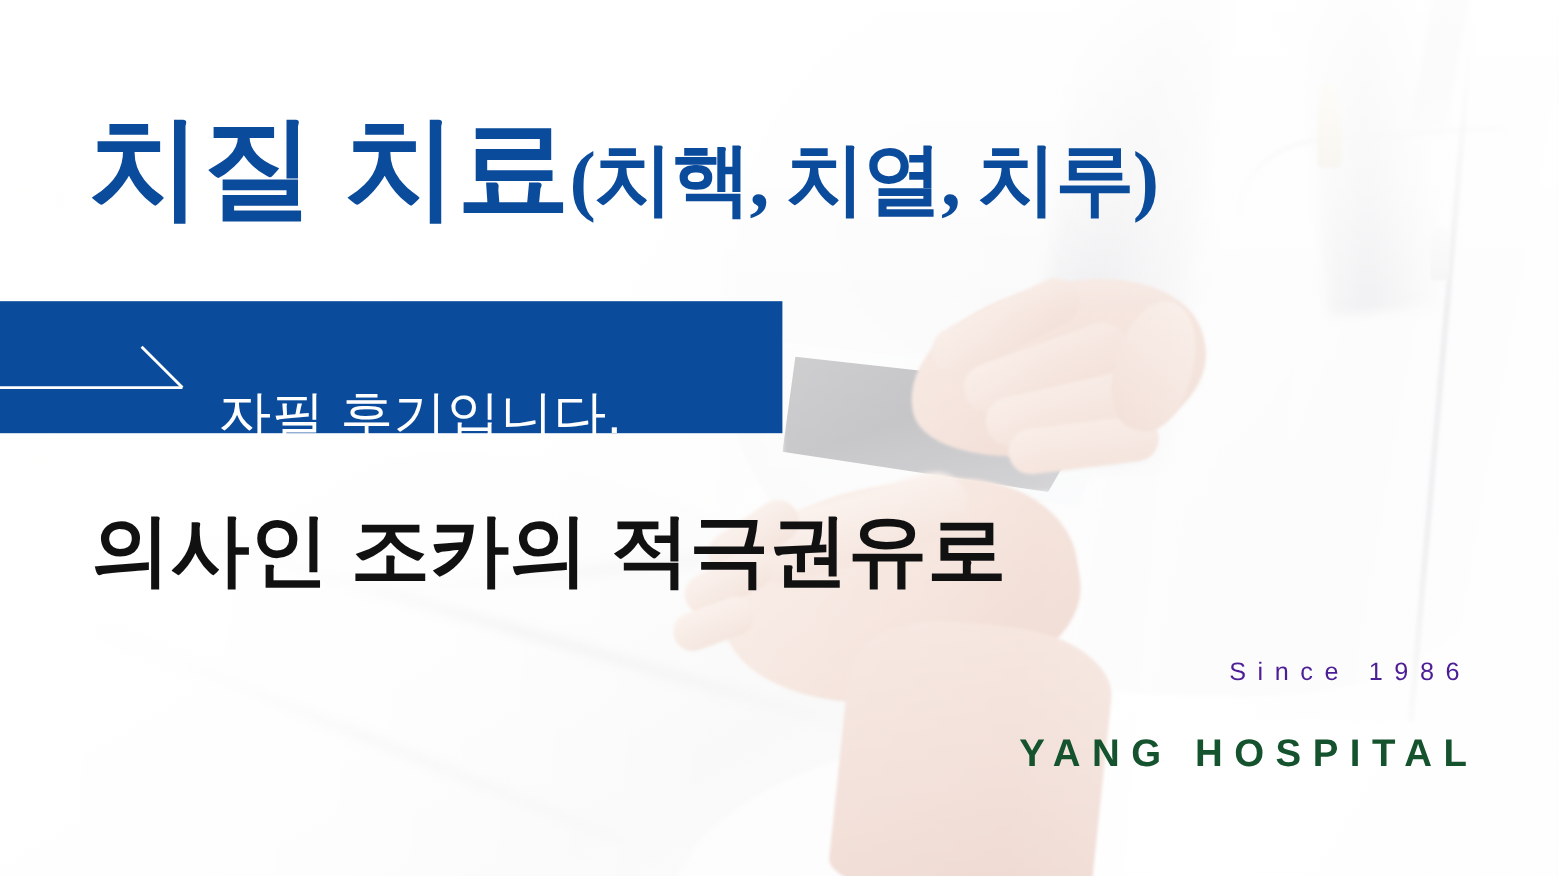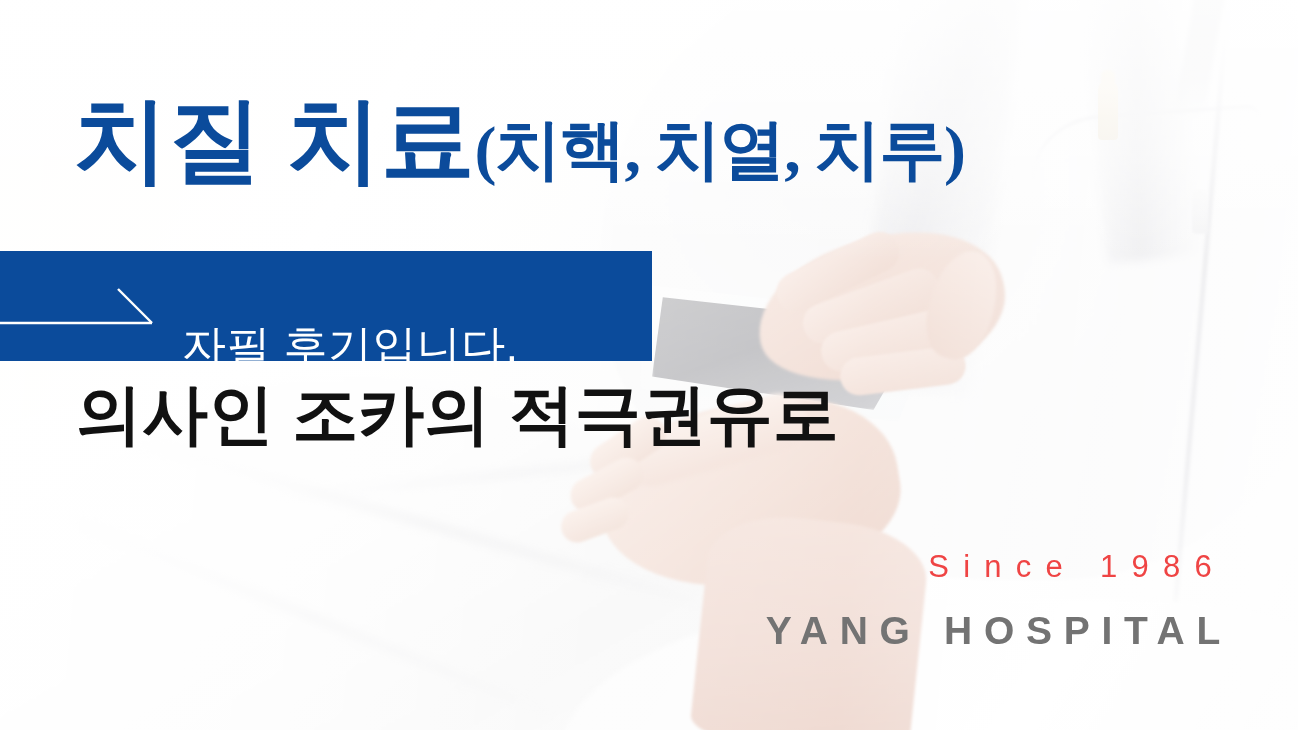--- a/index.html
+++ b/index.html
@@ -315,39 +315,39 @@
     position: absolute;
     left: 76px;
     top: 372px;
     color: #111111;
     font-weight: 700;
     font-size: 66px;
     line-height: 1.28;
     letter-spacing: .0em;
     white-space: nowrap;
   }
-  .body-line { display: block; }
+  .body-line { display: block; margin-top: 44px; }
 
   .since {
     position: absolute;
     right: 72px;
     top: 549px;
-    color: #ef4444;
-    font-size: 31px;
+    color: #4c1d95;
+    font-size: 21px;
     font-weight: 400;
     letter-spacing: .46em;
     white-space: nowrap;
   }
 
   .brand {
     position: absolute;
     right: 66px;
     top: 609px;
-    color: #737373;
-    font-size: 39px;
+    color: #14532d;
+    font-size: 32px;
     font-weight: 700;
     letter-spacing: .30em;
     white-space: nowrap;
   }
 </style>
 </head>
 <body>
 
 <div class="banner">
 

